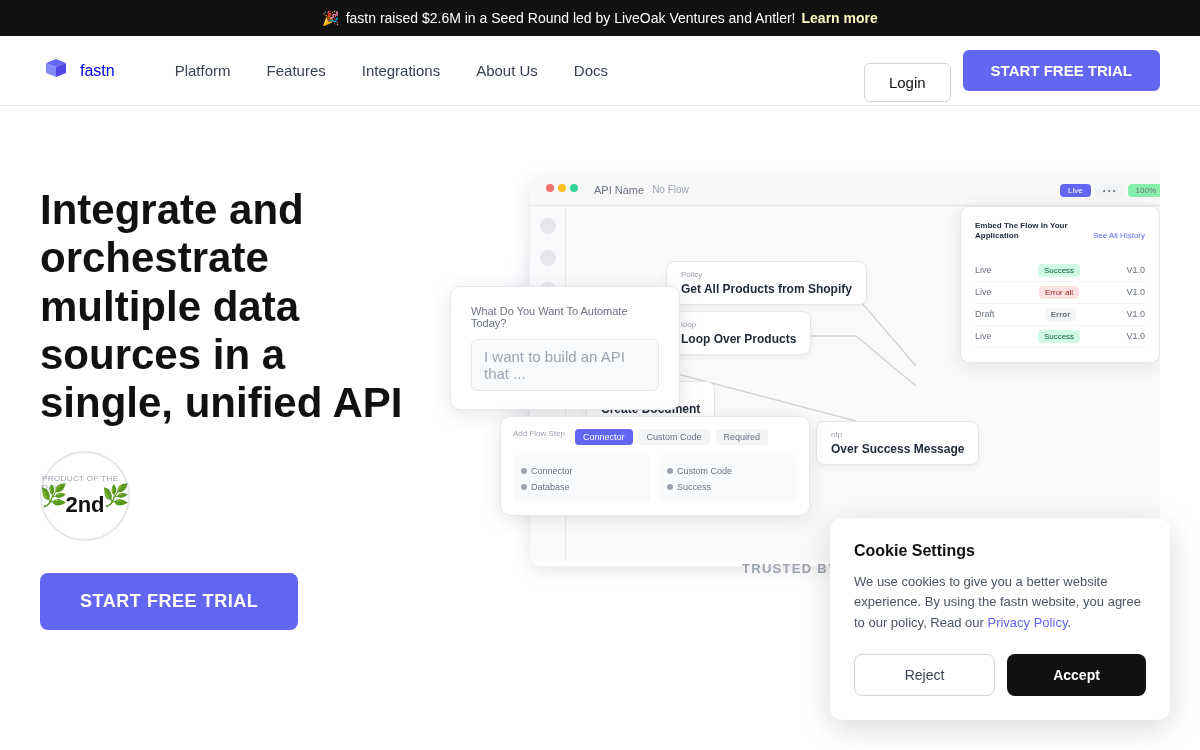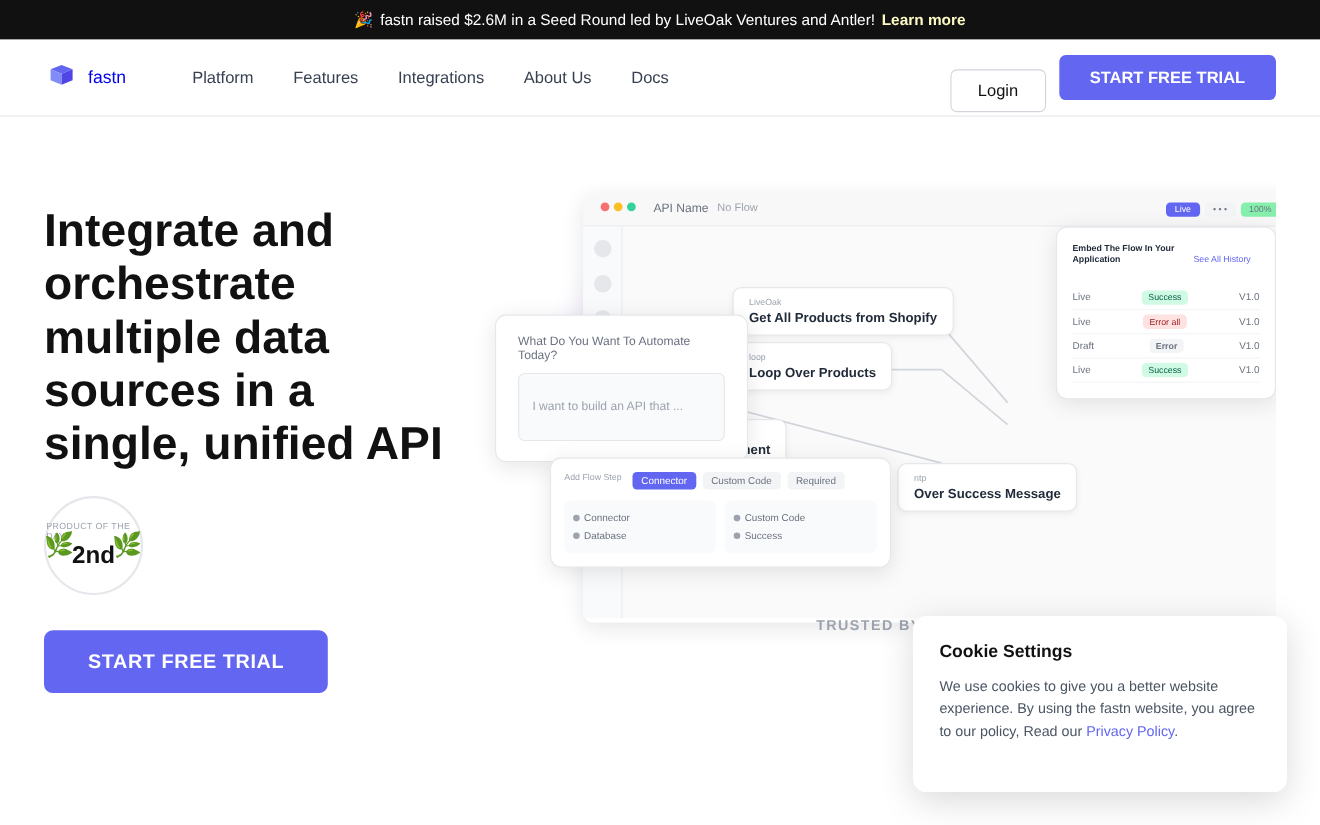--- a/index.html
+++ b/index.html
@@ -204,22 +204,22 @@
     }
     .card-prompt-label {
       font-size: 11px;
       color: #6b7280;
       margin-bottom: 10px;
     }
     .card-prompt-input {
       background: #f9fafb;
       border: 1px solid #e5e7eb;
       border-radius: 6px;
-      padding: 24px 12px;
-      font-size: 11px;
+      padding: 8px 12px;
+      font-size: 15px;
       color: #9ca3af;
       width: 100%;
     }
 
     
     .card-main {
       left: 110px;
       top: 10px;
       width: 650px;
       height: 390px;
@@ -523,21 +523,21 @@
           <div class="card-main-content">
             <svg class="connector-svg">
               <line x1="200" y1="90" x2="290" y2="90" stroke="#d1d5db" stroke-width="1.5"></line>
               <line x1="200" y1="130" x2="290" y2="130" stroke="#d1d5db" stroke-width="1.5"></line>
               <line x1="100" y1="165" x2="290" y2="215" stroke="#d1d5db" stroke-width="1.5"></line>
               <line x1="290" y1="90" x2="350" y2="160" stroke="#d1d5db" stroke-width="1.5"></line>
               <line x1="290" y1="130" x2="350" y2="180" stroke="#d1d5db" stroke-width="1.5"></line>
             </svg>
 
             <div class="wf-node" style="top:55px;left:100px;">
-              <div class="wf-node-title">LiveOak</div>
+              <div class="wf-node-title">Policy</div>
               <div class="wf-node-label">Get All Products from Shopify</div>
             </div>
 
             <div class="wf-node" style="top:105px;left:100px;">
               <div class="wf-node-title">loop</div>
               <div class="wf-node-label">Loop Over Products</div>
             </div>
 
             <div class="wf-node" style="top:175px;left:20px;">
               <div class="wf-node-title">dashboard</div>
@@ -546,21 +546,21 @@
 
             <div class="wf-node" style="top:215px;left:250px;">
               <div class="wf-node-title">ntp</div>
               <div class="wf-node-label">Over Success Message</div>
             </div>
           </div>
         </div>
       </div>
 
       <div class="mock-card card-history" style="right:0;top:40px;width:200px;padding:14px;">
-        <div style="display:flex;justify-content:flex-start;align-items:center;margin-bottom:10px;">
+        <div style="display:flex;justify-content:space-between;align-items:center;margin-bottom:10px;">
           <span class="card-history-title" style="font-size:8px;font-weight:600;color:#1f2937;max-width:110px;line-height:1.3;">Embed The Flow In Your Application</span>
           <span style="font-size:8px;color:#6366f1;">See All History</span>
         </div>
         <div class="history-row">
           <span>Live</span>
           <span class="badge-success">Success</span>
           <span>V1.0</span>
         </div>
         <div class="history-row">
           <span>Live</span>
@@ -621,13 +621,17 @@
     </div>
   </div>
 </section>
 
 <div class="cookie-modal">
   <h3 class="cookie-title">Cookie Settings</h3>
   <p class="cookie-text">
     <span>We use cookies to give you a better website experience. By using the fastn website, you agree to our policy, Read our</span>
     <a href="#">Privacy Policy</a>.
   </p>
+  <div class="cookie-actions">
+    <button class="cookie-reject">Reject</button>
+    <button class="cookie-accept">Accept</button>
+  </div>
 </div>
 
 </body></html>

